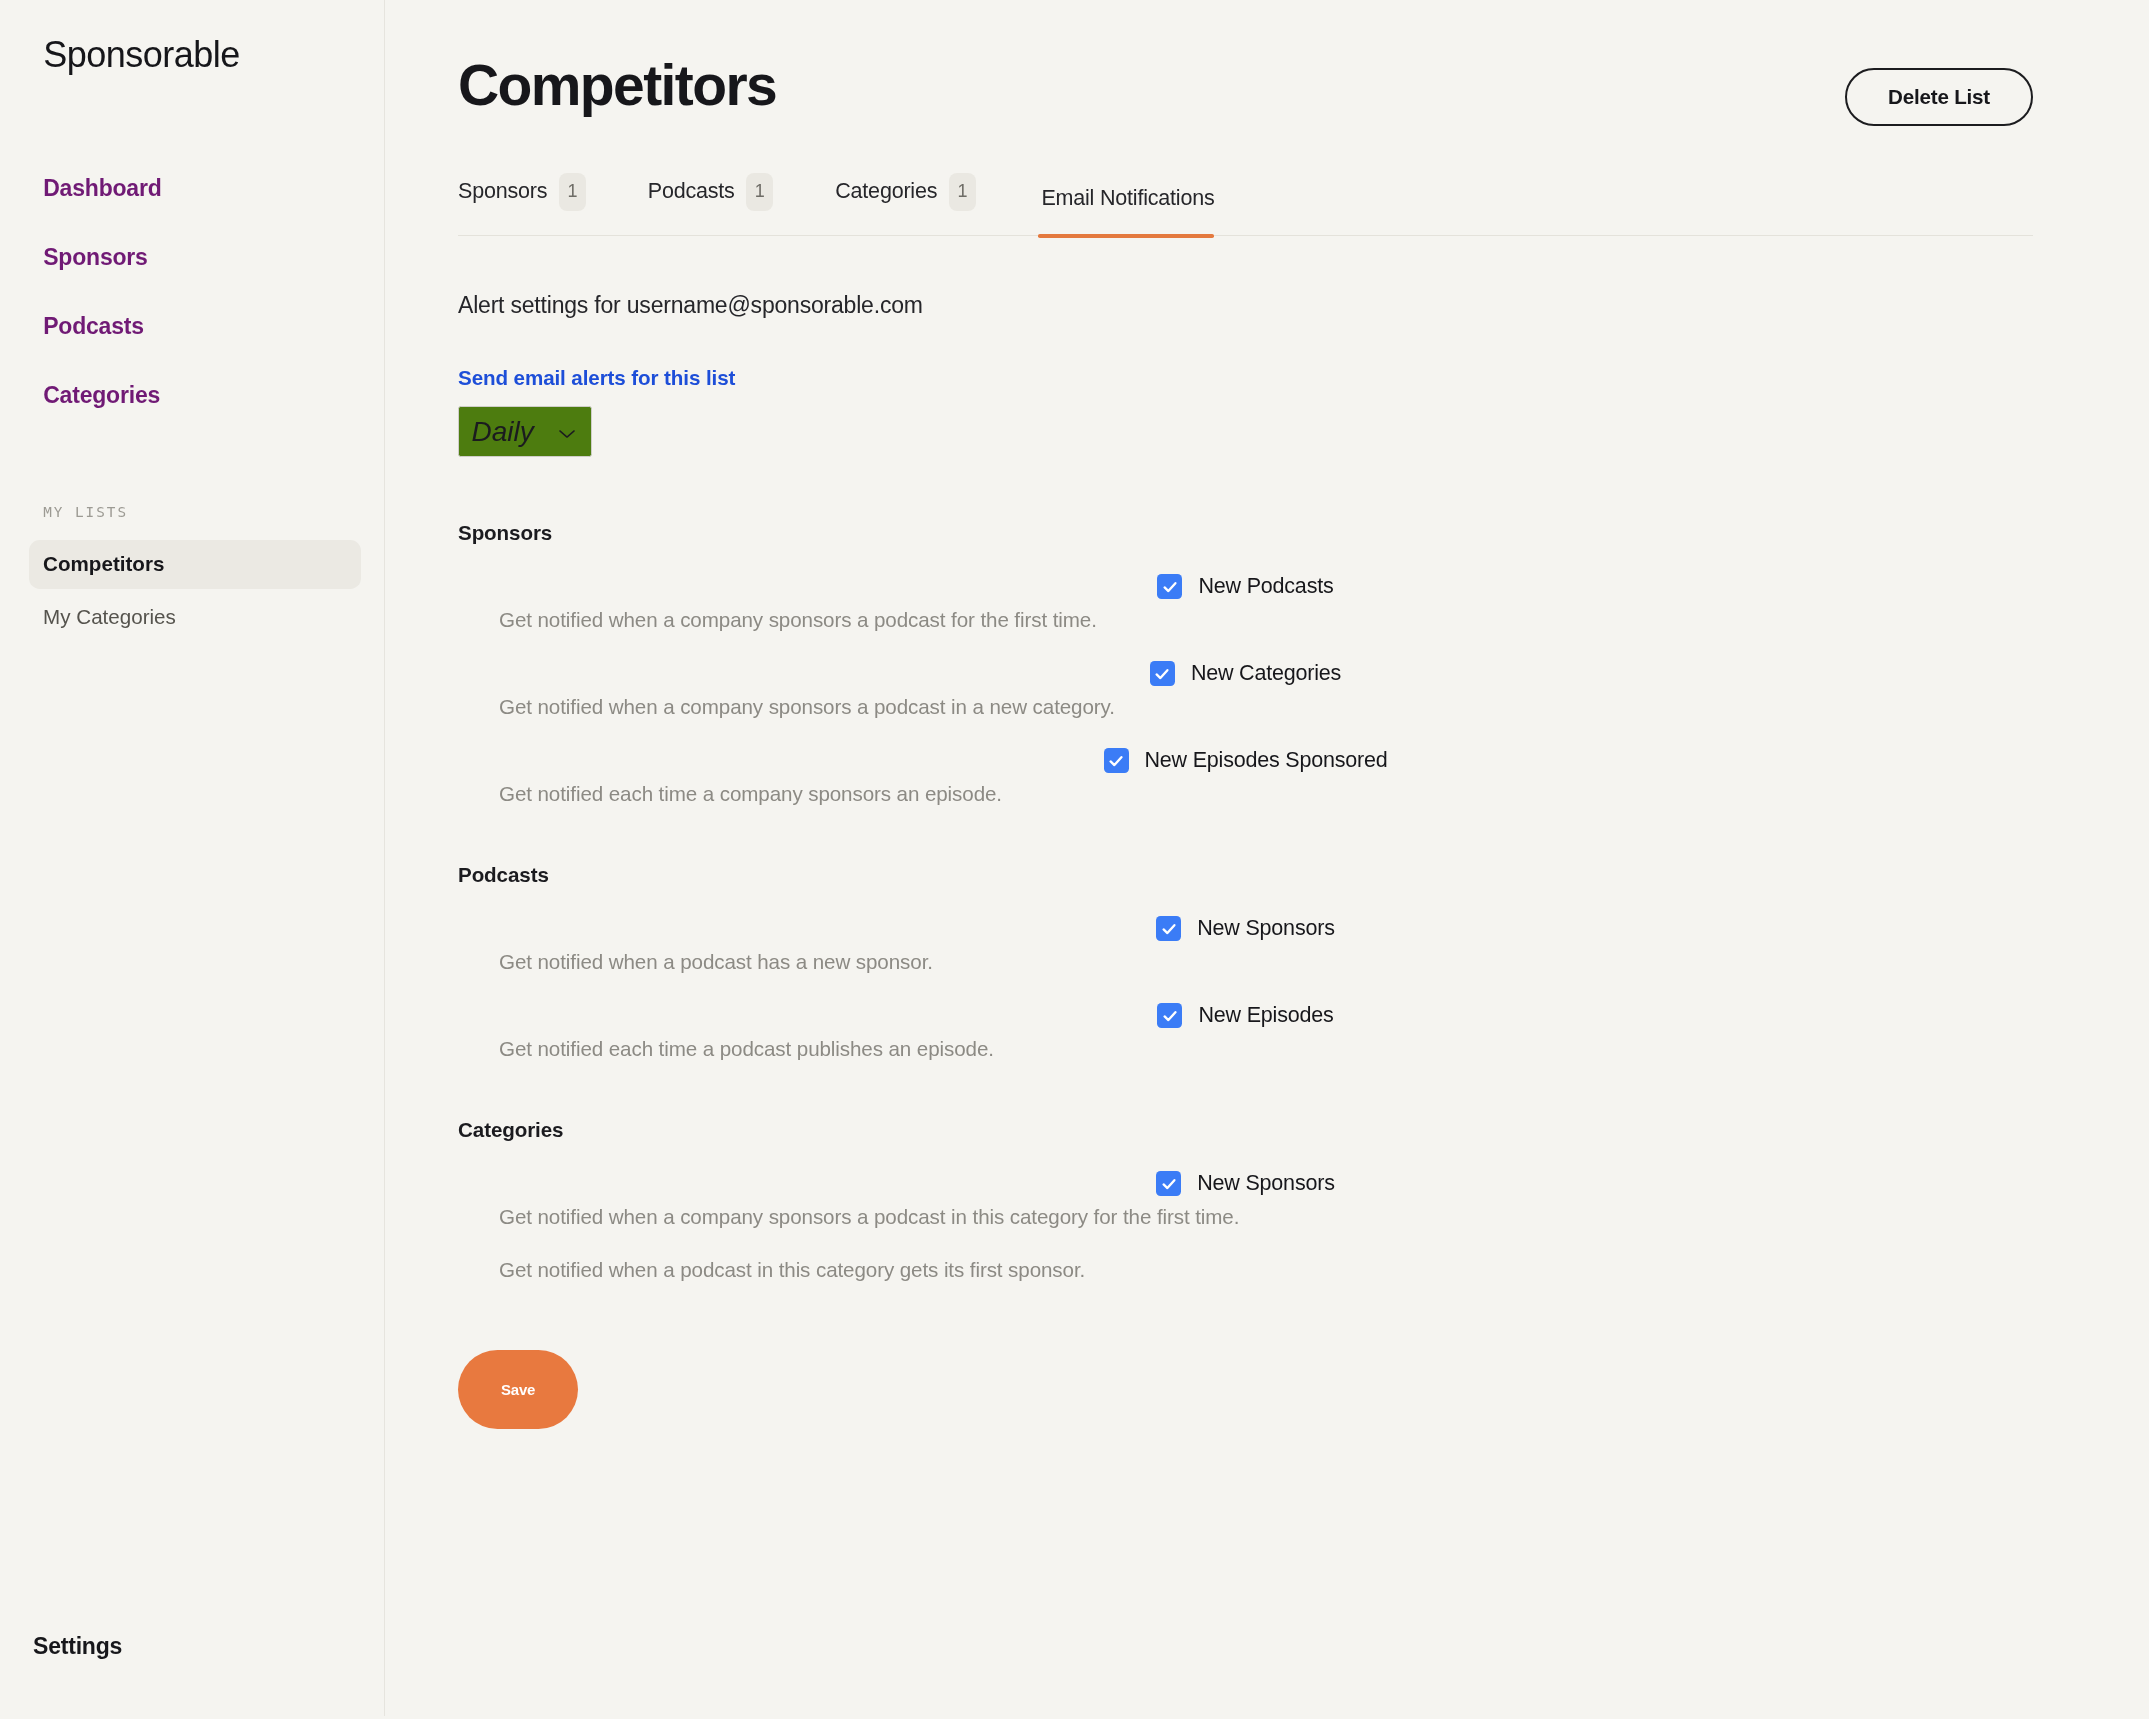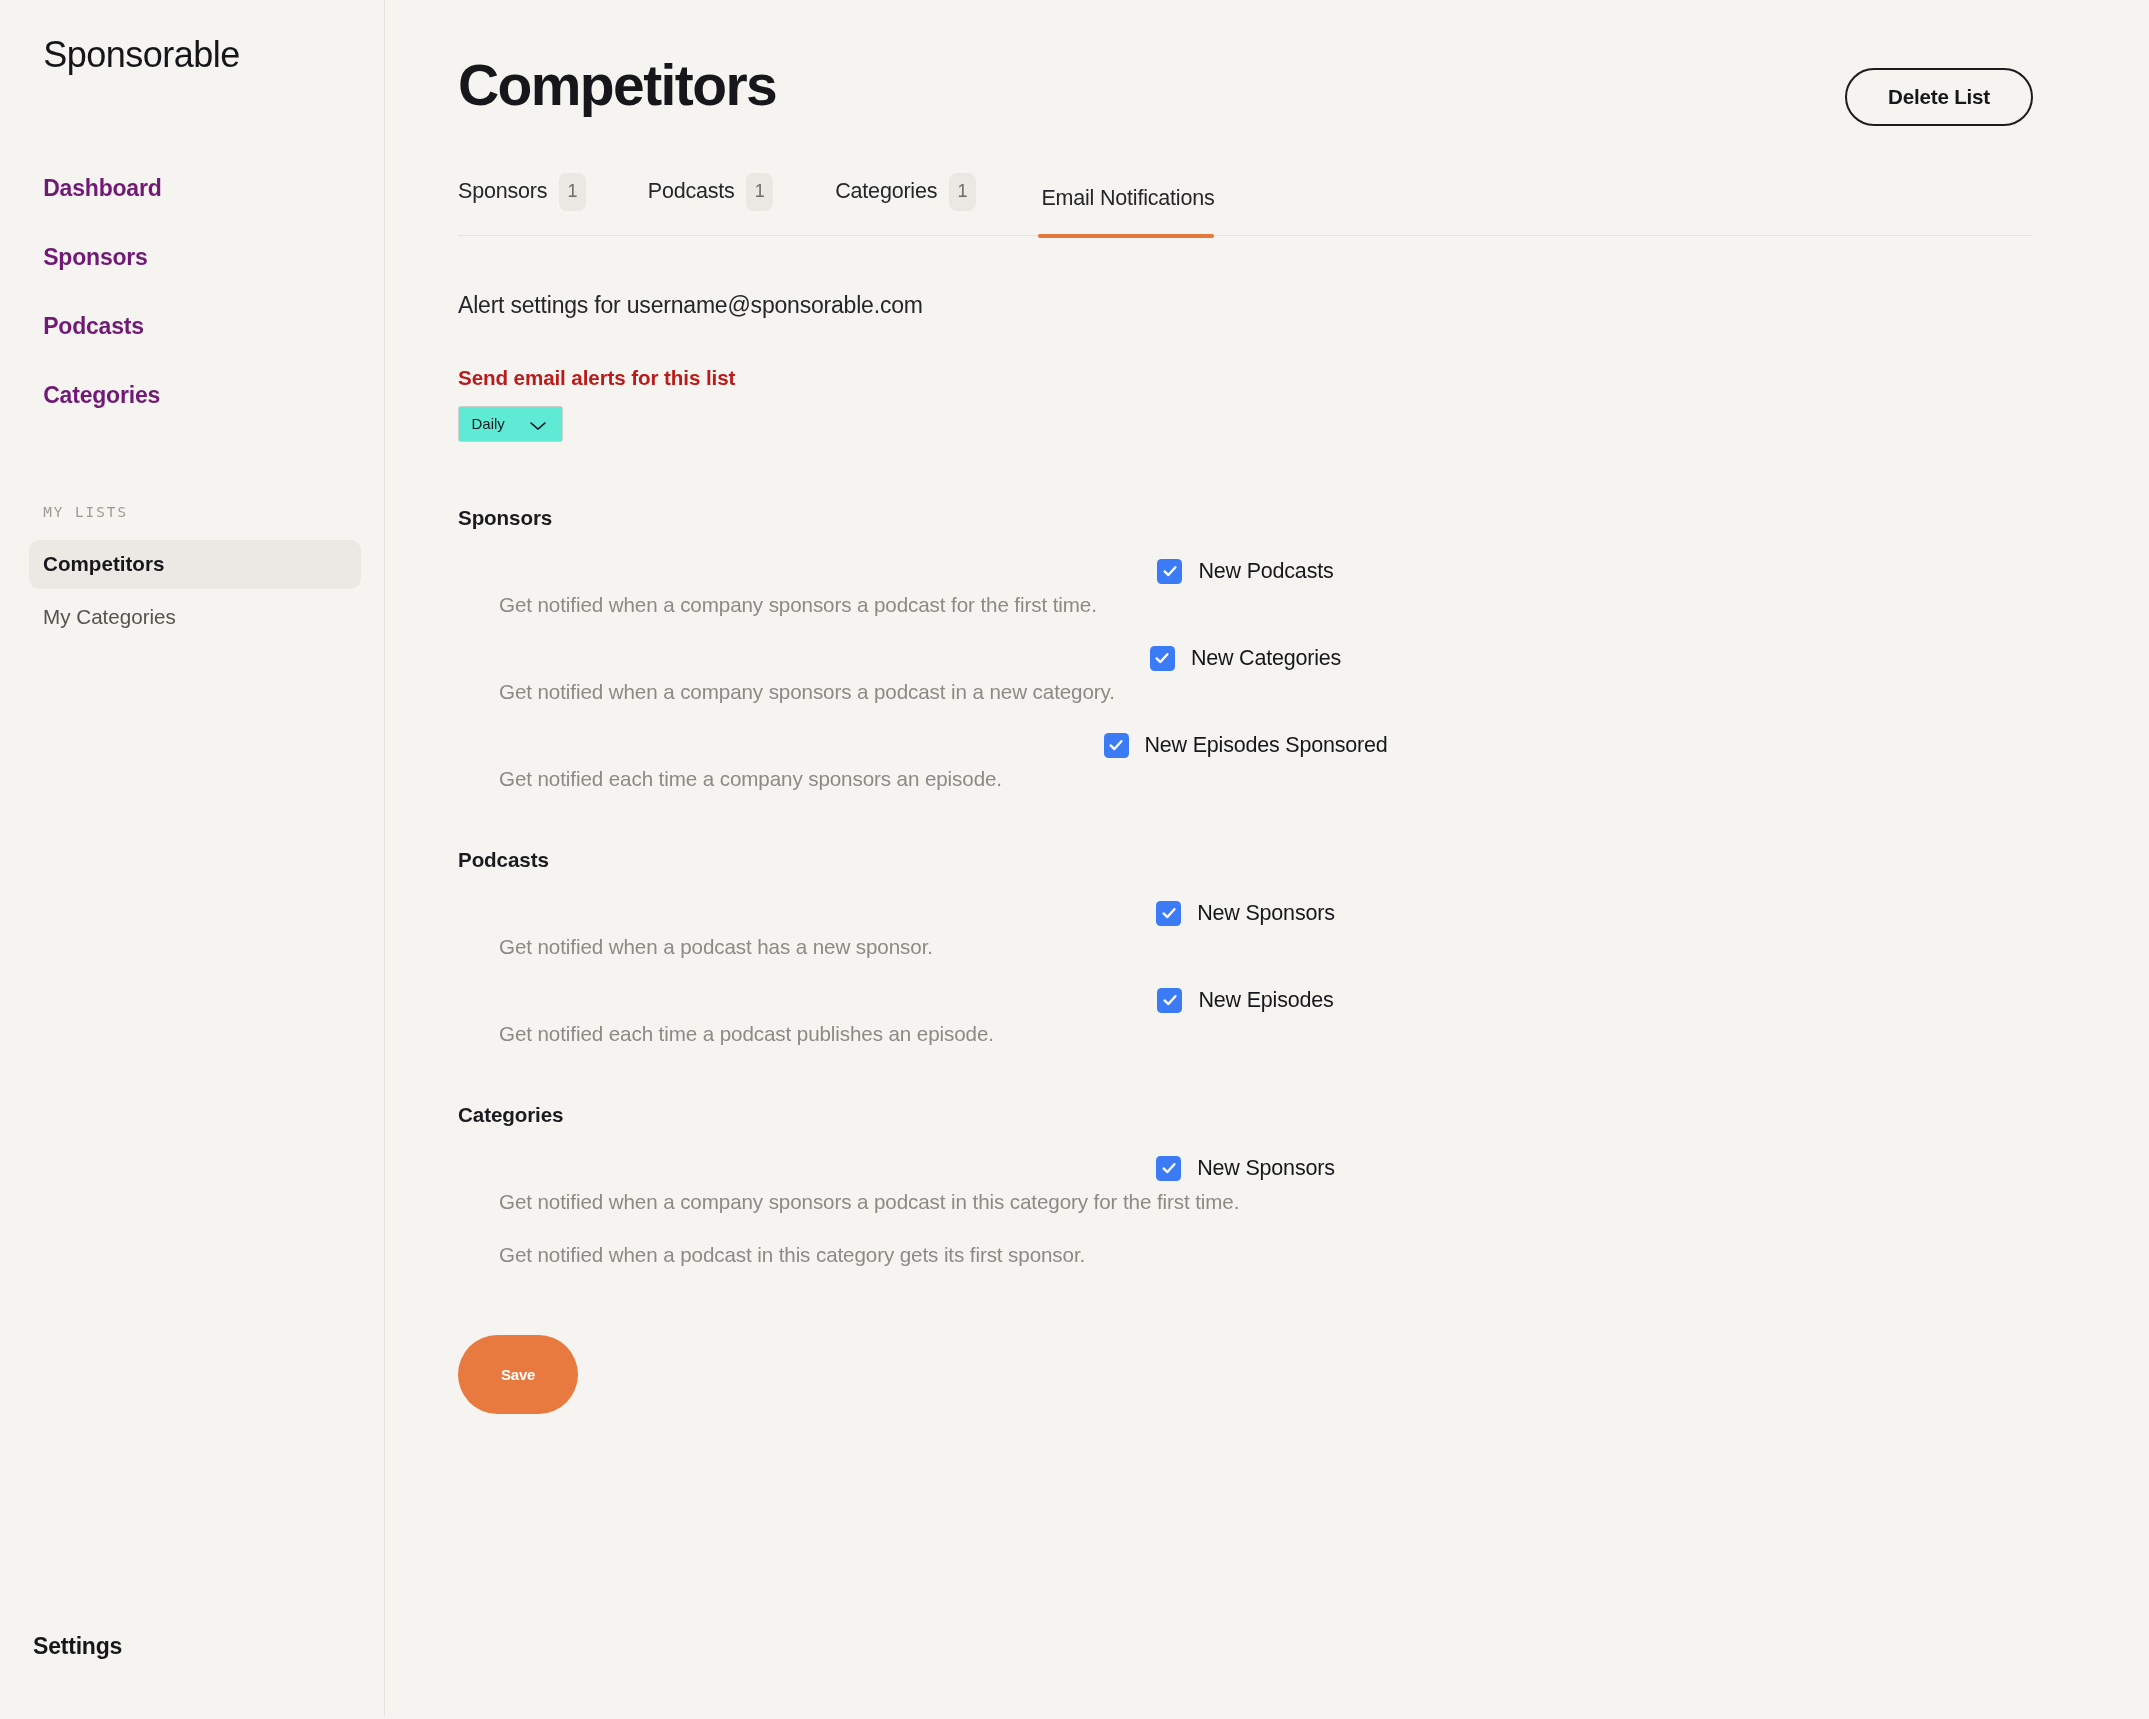--- a/index.html
+++ b/index.html
@@ -210,42 +210,43 @@
     margin-top: 56px;
     font-size: 23px;
     color: #26262A;
     letter-spacing: -0.2px;
   }
 
   .field-label {
     margin-top: 47px;
     font-size: 20.6px;
     font-weight: 700;
-    color: #b91c1c;
+    color: #1d4ed8;
     letter-spacing: -0.1px;
   }
 
   .select-wrap {
     margin-top: 16px;
     display: inline-block;
     position: relative;
   }
 
   select.freq-select {
     appearance: none;
     -webkit-appearance: none;
-    background: #5eead4;
+    background: #4d7c0f;
     border: 0.9px solid #CFCEC9;
     border-radius: 2.7px;
     font-family: "Liberation Sans", sans-serif;
-    font-size: 15px;
+    font-size: 28px;
     color: #1B1B1F;
     padding: 8px 56px 8px 12.5px;
     cursor: pointer;
     line-height: 1.2;
+    font-style: italic;
   }
 
   .select-chevron {
     position: absolute;
     right: 16px;
     top: 50%;
     transform: translateY(-50%);
     pointer-events: none;
     width: 18px;
     height: 10.7px;

